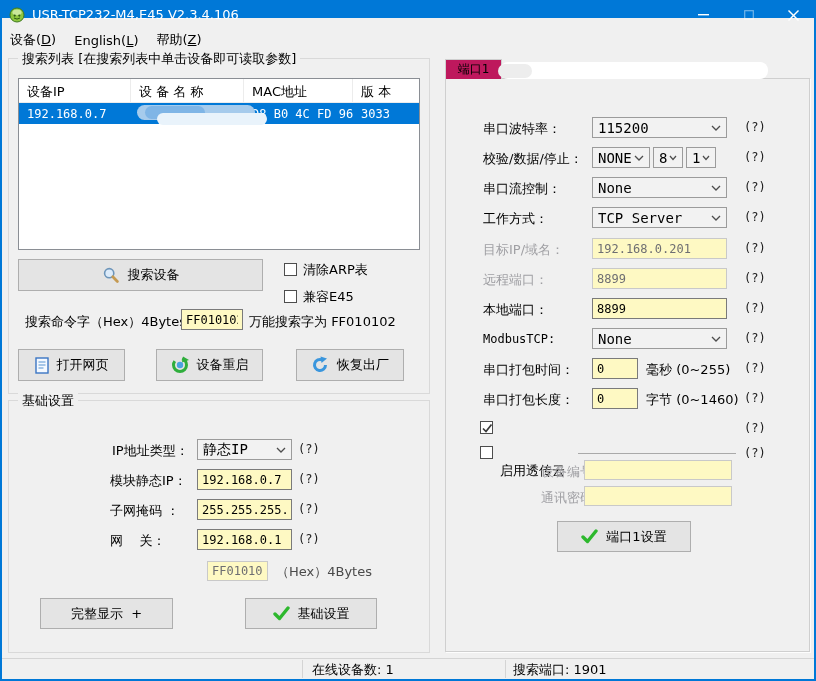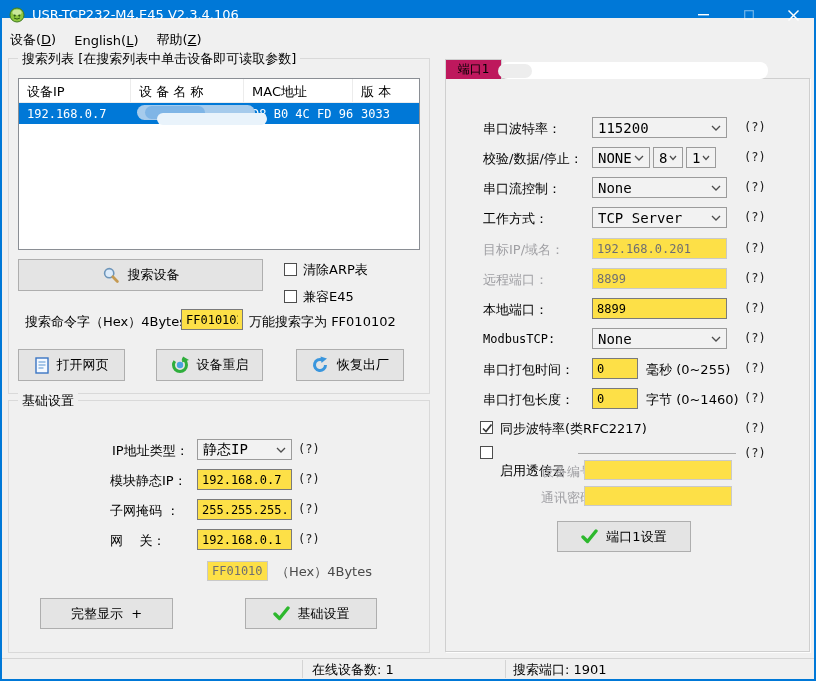--- a/index.html
+++ b/index.html
@@ -28,21 +28,21 @@
   .td{padding-left:8px;white-space:pre;font-family:"DejaVu Sans Mono",monospace;font-size:12px;overflow:hidden;}
   .blob1{position:absolute;left:118px;top:2px;width:118px;height:15px;background:#a6cbec;border-radius:8px;}
   .blob1b{position:absolute;left:138px;top:10px;width:110px;height:12px;background:#e9f3fb;border-radius:7px;}
   .blob1c{position:absolute;left:126px;top:3px;width:60px;height:13px;background:#7fb5e6;border-radius:7px;}
   
   .btn{position:absolute;background:#e4e4e4;border:1px solid #aeaeae;display:flex;align-items:center;justify-content:center;gap:8px;font-size:13px;cursor:default;}
   .lbl{position:absolute;white-space:pre;font-size:13px;}
   .lbl.gray{color:#9f9fa3;}
   .lbl.dim{color:#4a4a4a;}
   .mono{font-family:"DejaVu Sans Mono",monospace;font-size:12px;}
-  .inp{position:absolute;height:21px;border:1px solid #7a7a7a;background:#fde047;
+  .inp{position:absolute;height:21px;border:1px solid #7a7a7a;background:#fef9c3;
     font-family:"DejaVu Sans Mono",monospace;font-size:12px;padding:0 4px;color:#000;}
   .inp.dis{border-color:#c9c9c9;color:#6e6e72;}
   .dd{position:absolute;height:21px;background:#f2f2f2;border:1px solid #9b9b9b;display:flex;align-items:center;}
   .dd .val{flex:1;padding-left:5px;font-family:"DejaVu Sans Mono",monospace;font-size:14px;white-space:pre;overflow:hidden;}
   .dd .chev{margin-right:5px;flex:0 0 auto;}
   .cb{position:absolute;width:13px;height:13px;background:#fff;border:1px solid #4d4d4d;}
   .cb svg{position:absolute;left:0px;top:0px;}
   .help{position:absolute;font-family:"DejaVu Sans Mono",monospace;font-size:12px;color:#1a1a1a;white-space:pre;}
   
   .tab{position:absolute;left:445px;top:59px;width:57px;height:20px;background:#be185d;
@@ -284,21 +284,20 @@
   <span class="lbl" style="left:483px;top:391px;">串口打包长度：</span>
   <input class="inp" style="left: 592px; top: 388px; width: 46px;" value="0">
   <span class="lbl" style="left:646px;top:391px;">字节 (0~1460)</span>
   <span class="help" style="left:744px;top:391px;">(?)</span>
 
   <div class="cb" style="left:480px;top:421px;">
     <svg width="13" height="13" viewBox="0 0 13 13">
       <polyline points="2,6.5 5,9.5 10.5,2.5" fill="none" stroke="#3a3a3a" stroke-width="1.7"></polyline>
     </svg>
   </div>
-  <span class="lbl" style="left:500px;top:420px;">同步波特率(类RFC2217)</span>
   <span class="help" style="left:744px;top:421px;">(?)</span>
 
   <div class="cb" style="left:480px;top:446px;"></div>
   <span class="lbl" style="left:500px;top:445px;margin-top:17px;">启用透传云</span>
   <div class="hline" style="left:578px;top:453px;width:158px;"></div>
   <span class="help" style="left:744px;top:446px;">(?)</span>
 
   <span class="lbl gray" style="left:541px;top:463px;">设备编号</span>
   <input class="inp dis" style="left: 584px; top: 460px; width: 148px; height: 20px;">
   <span class="lbl gray" style="left:541px;top:489px;">通讯密码</span>

